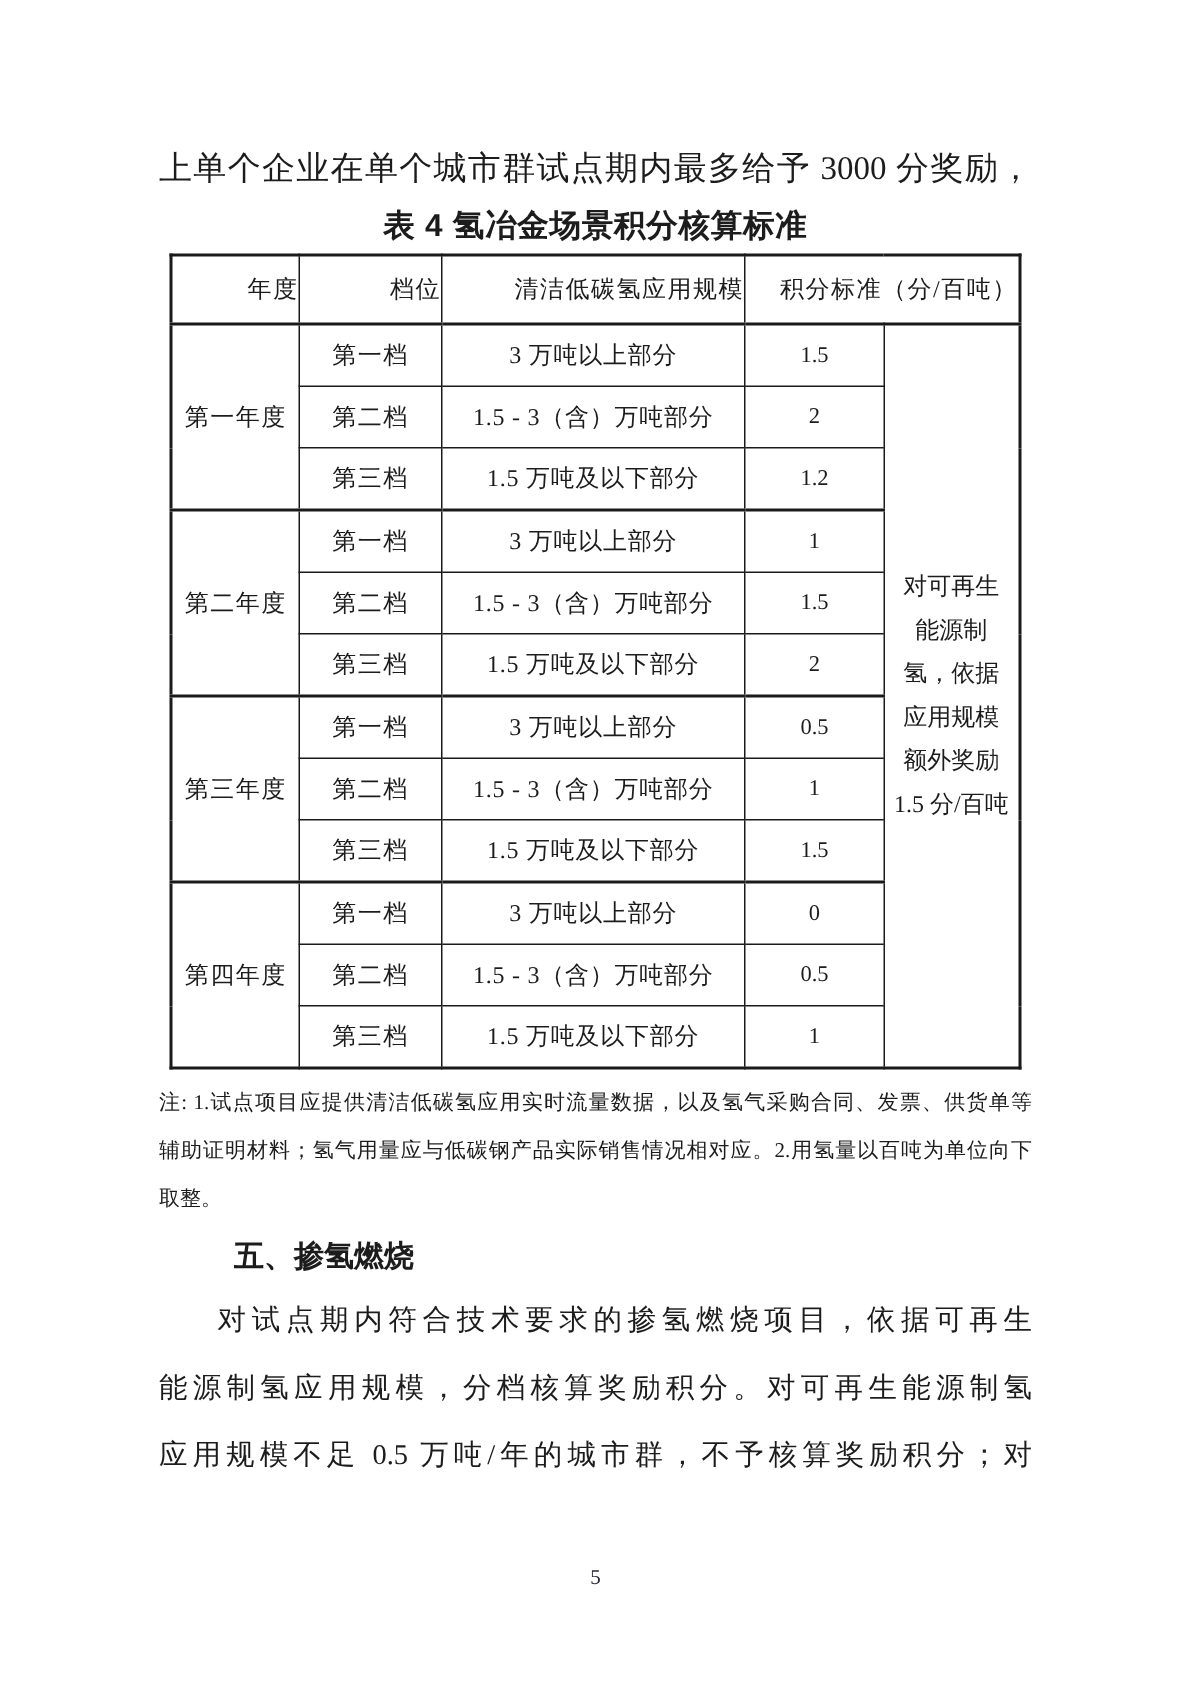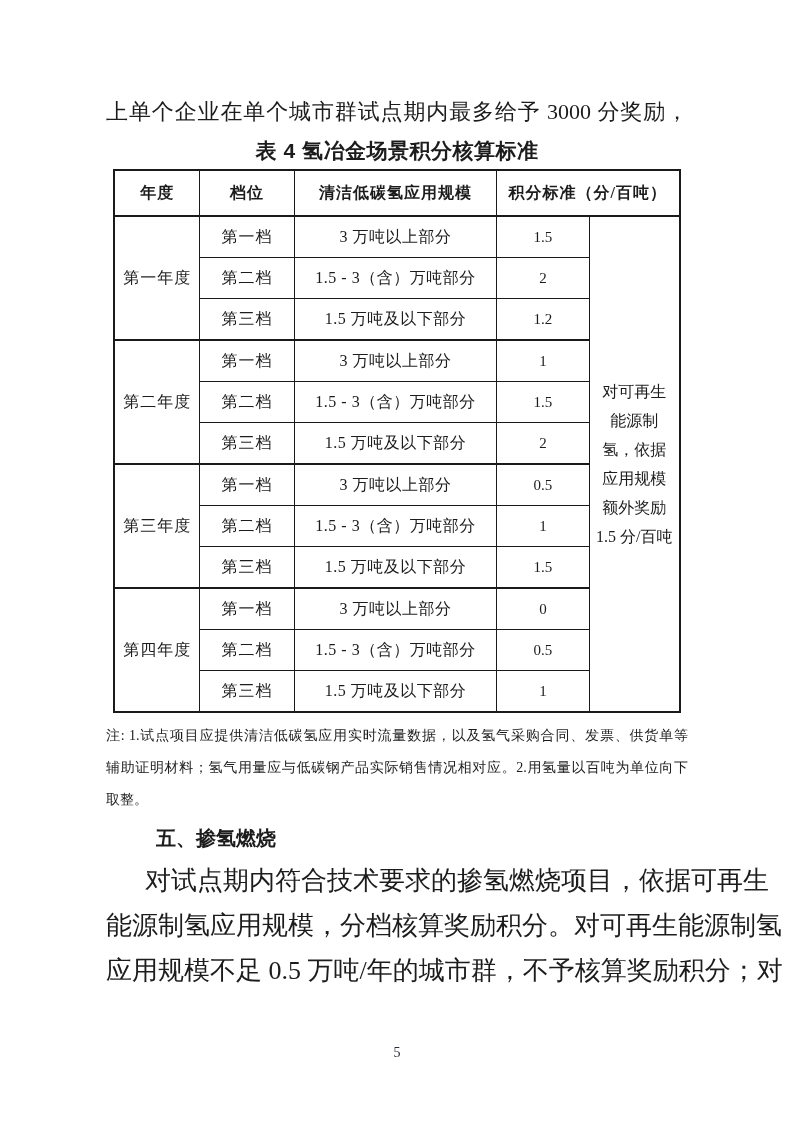--- a/index.html
+++ b/index.html
@@ -55,23 +55,24 @@
   .score-table th, .score-table td {
     border: 1px solid #1a1a1a;
     text-align: center;
     vertical-align: middle;
     padding: 0;
     font-size: 16px;
     overflow: hidden;
   }
   .score-table thead th {
     height: 44px;
-    font-weight: bold;
+    font-weight: normal;
     border-bottom-width: 2px;
     letter-spacing: 1px;
+    text-align: right;
   }
   .score-table tbody td {
     height: 40px;
     letter-spacing: 1px;
     text-align: center;
   }
   .score-table tr.group-start td {
     border-top-width: 2px;
   }
   .score-table td.score-cell {
@@ -102,21 +103,21 @@
     margin-top: 7px;
     padding-left: 50px;
     font-family: "Liberation Sans", "DejaVu Sans", sans-serif;
     font-weight: bold;
     font-size: 20px;
     line-height: 30px;
   }
   
   .body-para {
     margin-top: 5px;
-    font-size: 26px;
+    font-size: 19px;
   }
   .body-para .jline {
     line-height: 45px;
     white-space: nowrap;
   }
   .body-para .first-line {
     text-indent: 39px;
   }
   
   .page-number {

